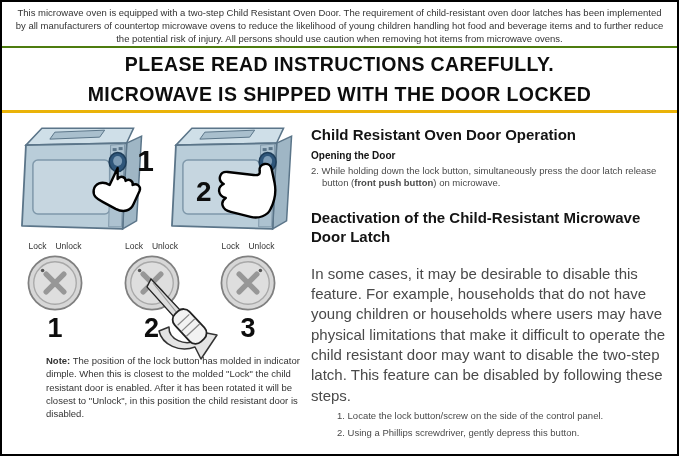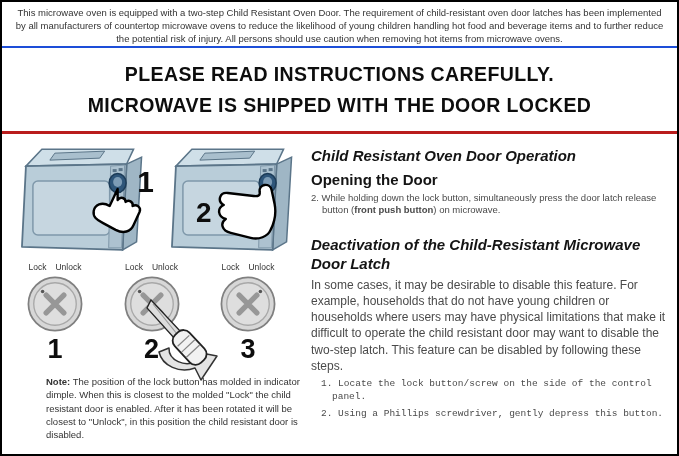--- a/index.html
+++ b/index.html
@@ -2,49 +2,49 @@
 <html><head>
 <meta charset="utf-8">
 <style>
   html,body{margin:0;padding:0;background:#fff;}
   .page{
     width:679px;height:456px;box-sizing:border-box;
     border:2px solid #000;background:#fff;overflow:hidden;
     font-family:"Liberation Sans",sans-serif;color:#222;
   }
   .top-notice{
-    box-sizing:border-box;height:46px;border-bottom:2px solid #1d4ed8;
+    box-sizing:border-box;height:46px;border-bottom:2px solid #4d7c0f;
     font-size:9.5px;line-height:1.35;color:#333;text-align:center;
     padding:5px 12px 0 12px;
   }
   .headline{
-    box-sizing:border-box;height:86px;border-bottom:3px solid #b91c1c;
+    box-sizing:border-box;height:65px;border-bottom:3px solid #eab308;
     display:flex;flex-direction:column;justify-content:center;align-items:center;
     font-weight:bold;font-size:19.5px;letter-spacing:.4px;color:#0d0d0d;line-height:1.55;
     text-align:center;
   }
   .main{display:flex;height:319px;}
   .left-col{width:303px;flex:none;position:relative;}
   .right-col{flex:1;padding:13px 10px 0 6px;}
 
   .micro-row{display:flex;align-items:flex-start;padding:8px 0 0 4px;}
   .dials-row{display:flex;justify-content:space-between;padding:4px 18px 0 14px;}
   .dial-block{display:flex;flex-direction:column;align-items:center;width:78px;position:relative;}
   .dial-labels{display:flex;gap:9px;font-size:8.5px;color:#333;margin-bottom:1px;}
   .dial-number{font-size:27px;font-weight:bold;color:#0d0d0d;margin-top:1px;line-height:1;}
   .screwdriver{position:absolute;left:32px;top:34px;pointer-events:none;}
   .left-note{font-size:9.5px;line-height:1.4;color:#333;padding:12px 4px 0 8px;margin-left:36px;}
 
-  .section-title{font-size:15px;font-weight:bold;color:#141414;line-height:1.25;margin:0 0 3px 0;font-style:italic;}
-  .section-subtitle{font-size:15px;font-weight:bold;color:#141414;margin:5px 0 3px 0;}
+  .section-title{font-size:15px;font-weight:bold;color:#141414;line-height:1.25;margin:0 0 3px 0;}
+  .section-subtitle{font-size:10px;font-weight:bold;color:#141414;margin:5px 0 3px 0;}
   .step{font-size:9.5px;color:#4a4a4a;line-height:1.33;margin:4px 0;padding-left:11px;text-indent:-11px;}
   .op-note{font-size:9.5px;color:#333;line-height:1.33;margin:6px 0 0 0;padding-left:34px;text-indent:-34px;}
   .deact{margin-top:19px;}
-  .section-intro{font-size:12px;color:#4a4a4a;line-height:1.36;margin:3px 0 4px 0;}
-  .deact .step{margin-left:10px;font-family:Liberation Mono, monospace;}
+  .section-intro{font-size:15px;color:#4a4a4a;line-height:1.36;margin:17px 0 4px 0;}
+  .deact .step{margin-left:26px;}
   strong{font-weight:bold;color:inherit;}
 </style>
 </head>
 <body>
 
 <div class="page">
 
   <div class="top-notice">This microwave oven is equipped with a two-step Child Resistant Oven Door.  The requirement of child-resistant oven door latches has been implemented by all manufacturers of countertop microwave ovens to reduce the likelihood of young children handling hot food and beverage items and to further reduce the potential risk of injury.  All persons should use caution when removing hot items from microwave ovens.</div>
 
   <div class="headline">

